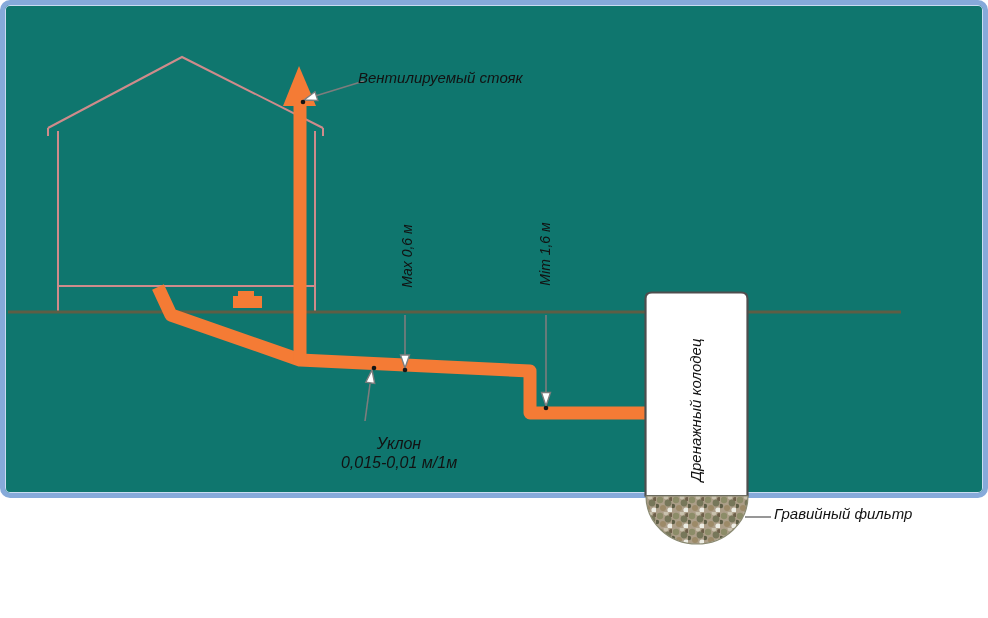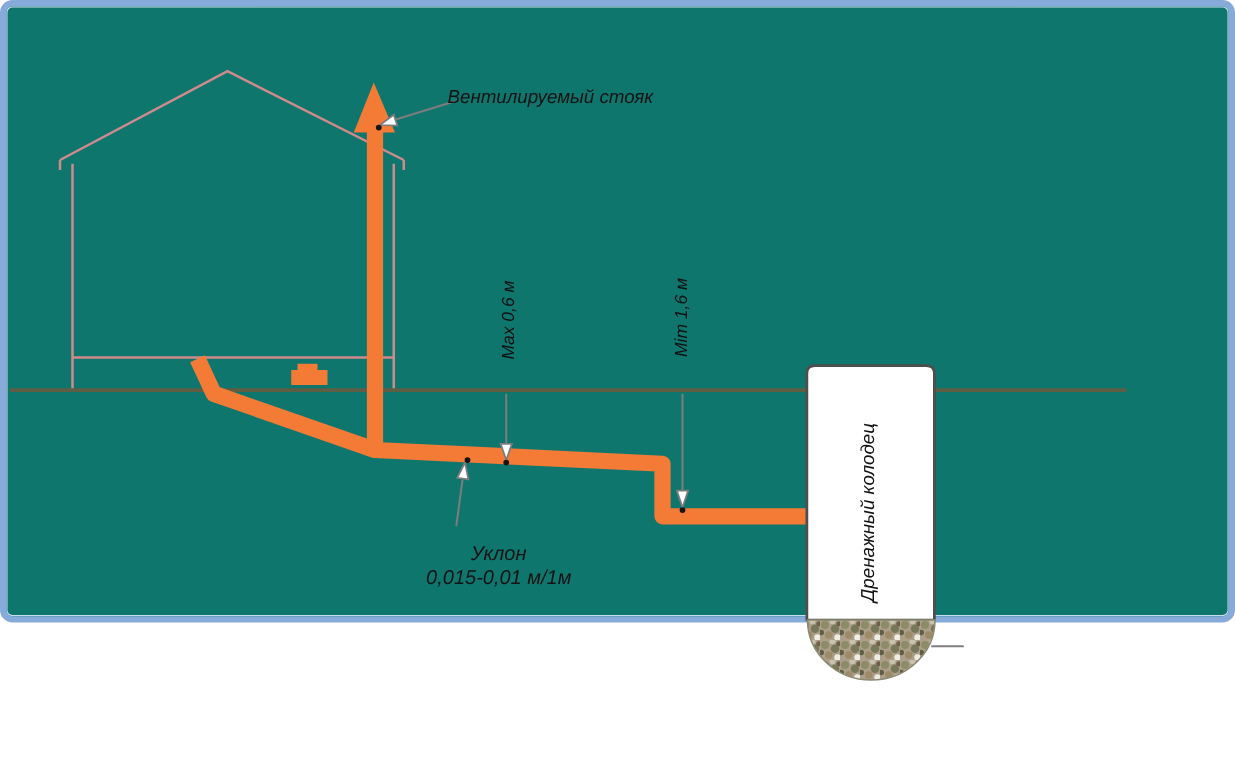--- a/index.html
+++ b/index.html
@@ -127,15 +127,16 @@
 
     <div class="lbl rot small" style="left:545px; top:254px;">Mim 1,6 м</div>
 
     <div class="slope-block">
       <div>Уклон</div>
       <div>0,015-0,01 м/1м</div>
     </div>
 
     <div class="lbl rot" style="left:695px; top:410px;">Дренажный колодец</div>
 
+    <div class="lbl" style="left:774px; top:504px;">Гравийный фильтр</div>
 
   </div>
 </div>
 
 </body></html>

